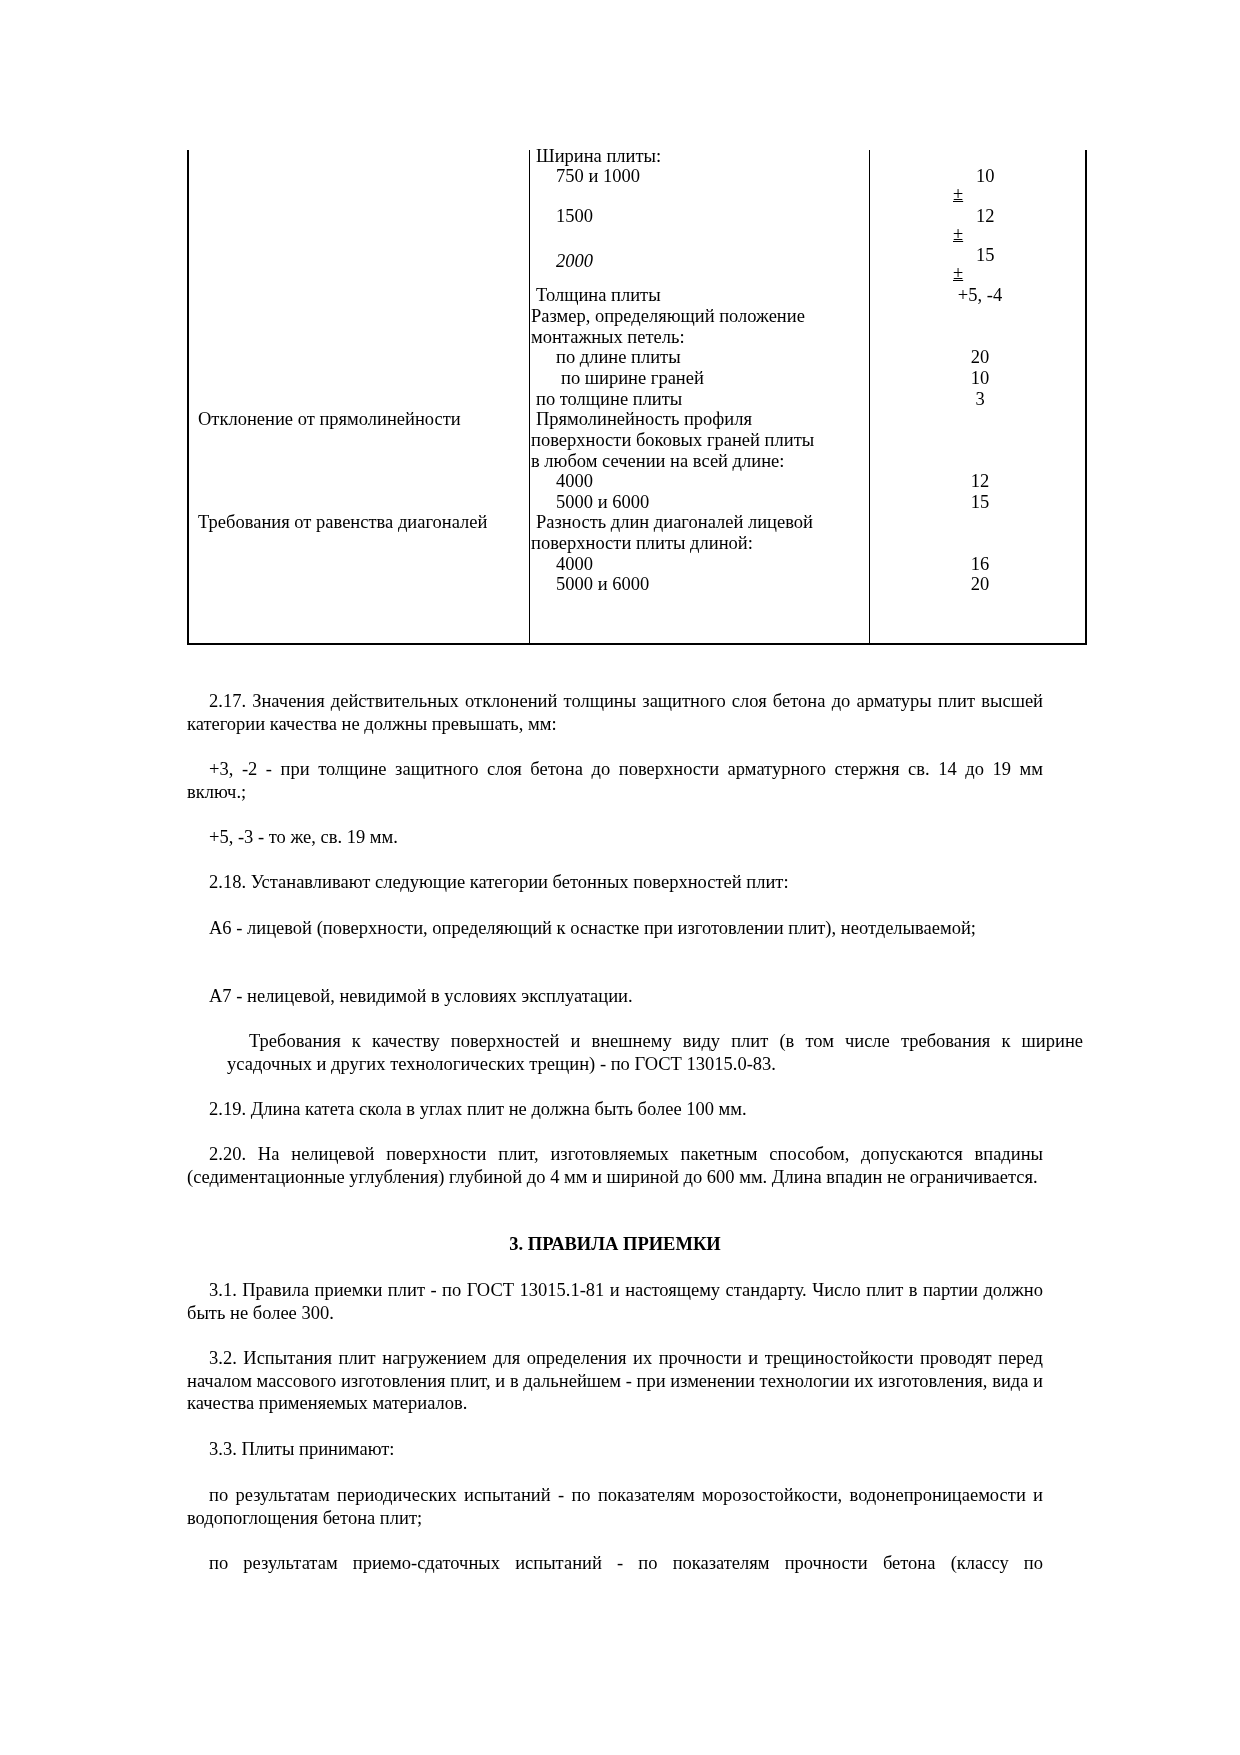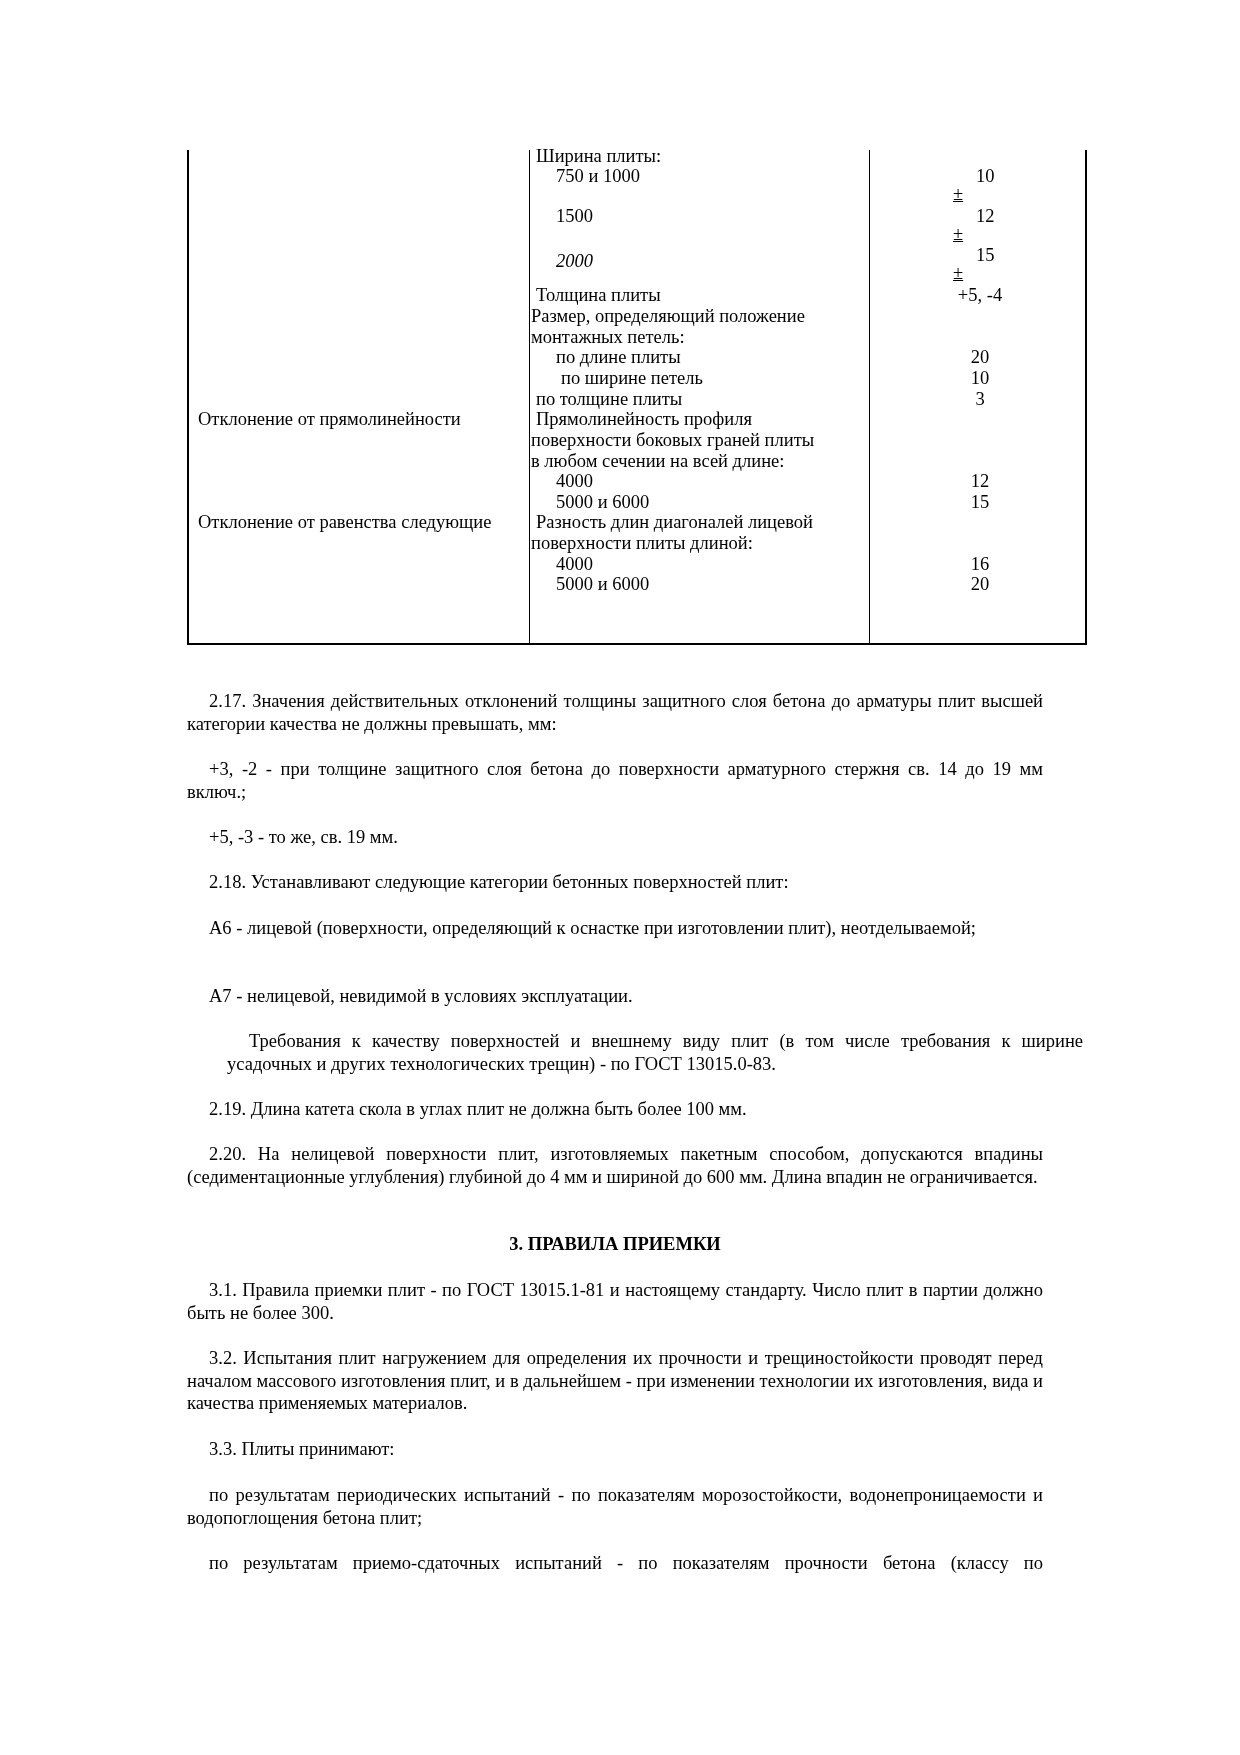--- a/index.html
+++ b/index.html
@@ -87,34 +87,34 @@
     <div class="col-div c2"></div>
 
     <div class="line" style="left:347px; top:-5px;">Ширина плиты:</div>
     <div class="line" style="left:367px; top:15px;">750 и 1000</div>
     <div class="line" style="left:367px; top:55px;">1500</div>
     <div class="line" style="left:367px; top:100px;font-style:italic;">2000</div>
     <div class="line" style="left:347px; top:134px;">Толщина плиты</div>
     <div class="line" style="left:342px; top:155px;">Размер, определяющий положение</div>
     <div class="line" style="left:342px; top:176px;">монтажных петель:</div>
     <div class="line" style="left:367px; top:196px;">по длине плиты</div>
-    <div class="line" style="left:372px; top:217px;">по ширине петель</div>
+    <div class="line" style="left:372px; top:217px;">по ширине граней</div>
     <div class="line" style="left:347px; top:238px;">по толщине плиты</div>
     <div class="line" style="left:347px; top:258px;">Прямолинейность профиля</div>
     <div class="line" style="left:342px; top:279px;">поверхности боковых граней плиты</div>
     <div class="line" style="left:342px; top:300px;">в любом сечении на всей длине:</div>
     <div class="line" style="left:367px; top:320px;">4000</div>
     <div class="line" style="left:367px; top:341px;">5000 и 6000</div>
     <div class="line" style="left:347px; top:361px;">Разность длин диагоналей лицевой</div>
     <div class="line" style="left:342px; top:382px;">поверхности плиты длиной:</div>
     <div class="line" style="left:367px; top:403px;">4000</div>
     <div class="line" style="left:367px; top:423px;">5000 и 6000</div>
 
     <div class="line" style="left:9px; top:258px;">Отклонение от прямолинейности</div>
-    <div class="line" style="left:9px; top:361px;">Отклонение от равенства следующие</div>
+    <div class="line" style="left:9px; top:361px;">Требования от равенства диагоналей</div>
 
     <div class="line" style="left:787px; top:15px;">10</div>
     <div class="pm" style="left:764px; top:33px;">±</div>
     <div class="line" style="left:787px; top:55px;">12</div>
     <div class="pm" style="left:764px; top:73px;">±</div>
     <div class="line" style="left:787px; top:94px;">15</div>
     <div class="pm" style="left:764px; top:112px;">±</div>
     <div class="val" style="top:134px;">+5, -4</div>
     <div class="val" style="top:196px;">20</div>
     <div class="val" style="top:217px;">10</div>

